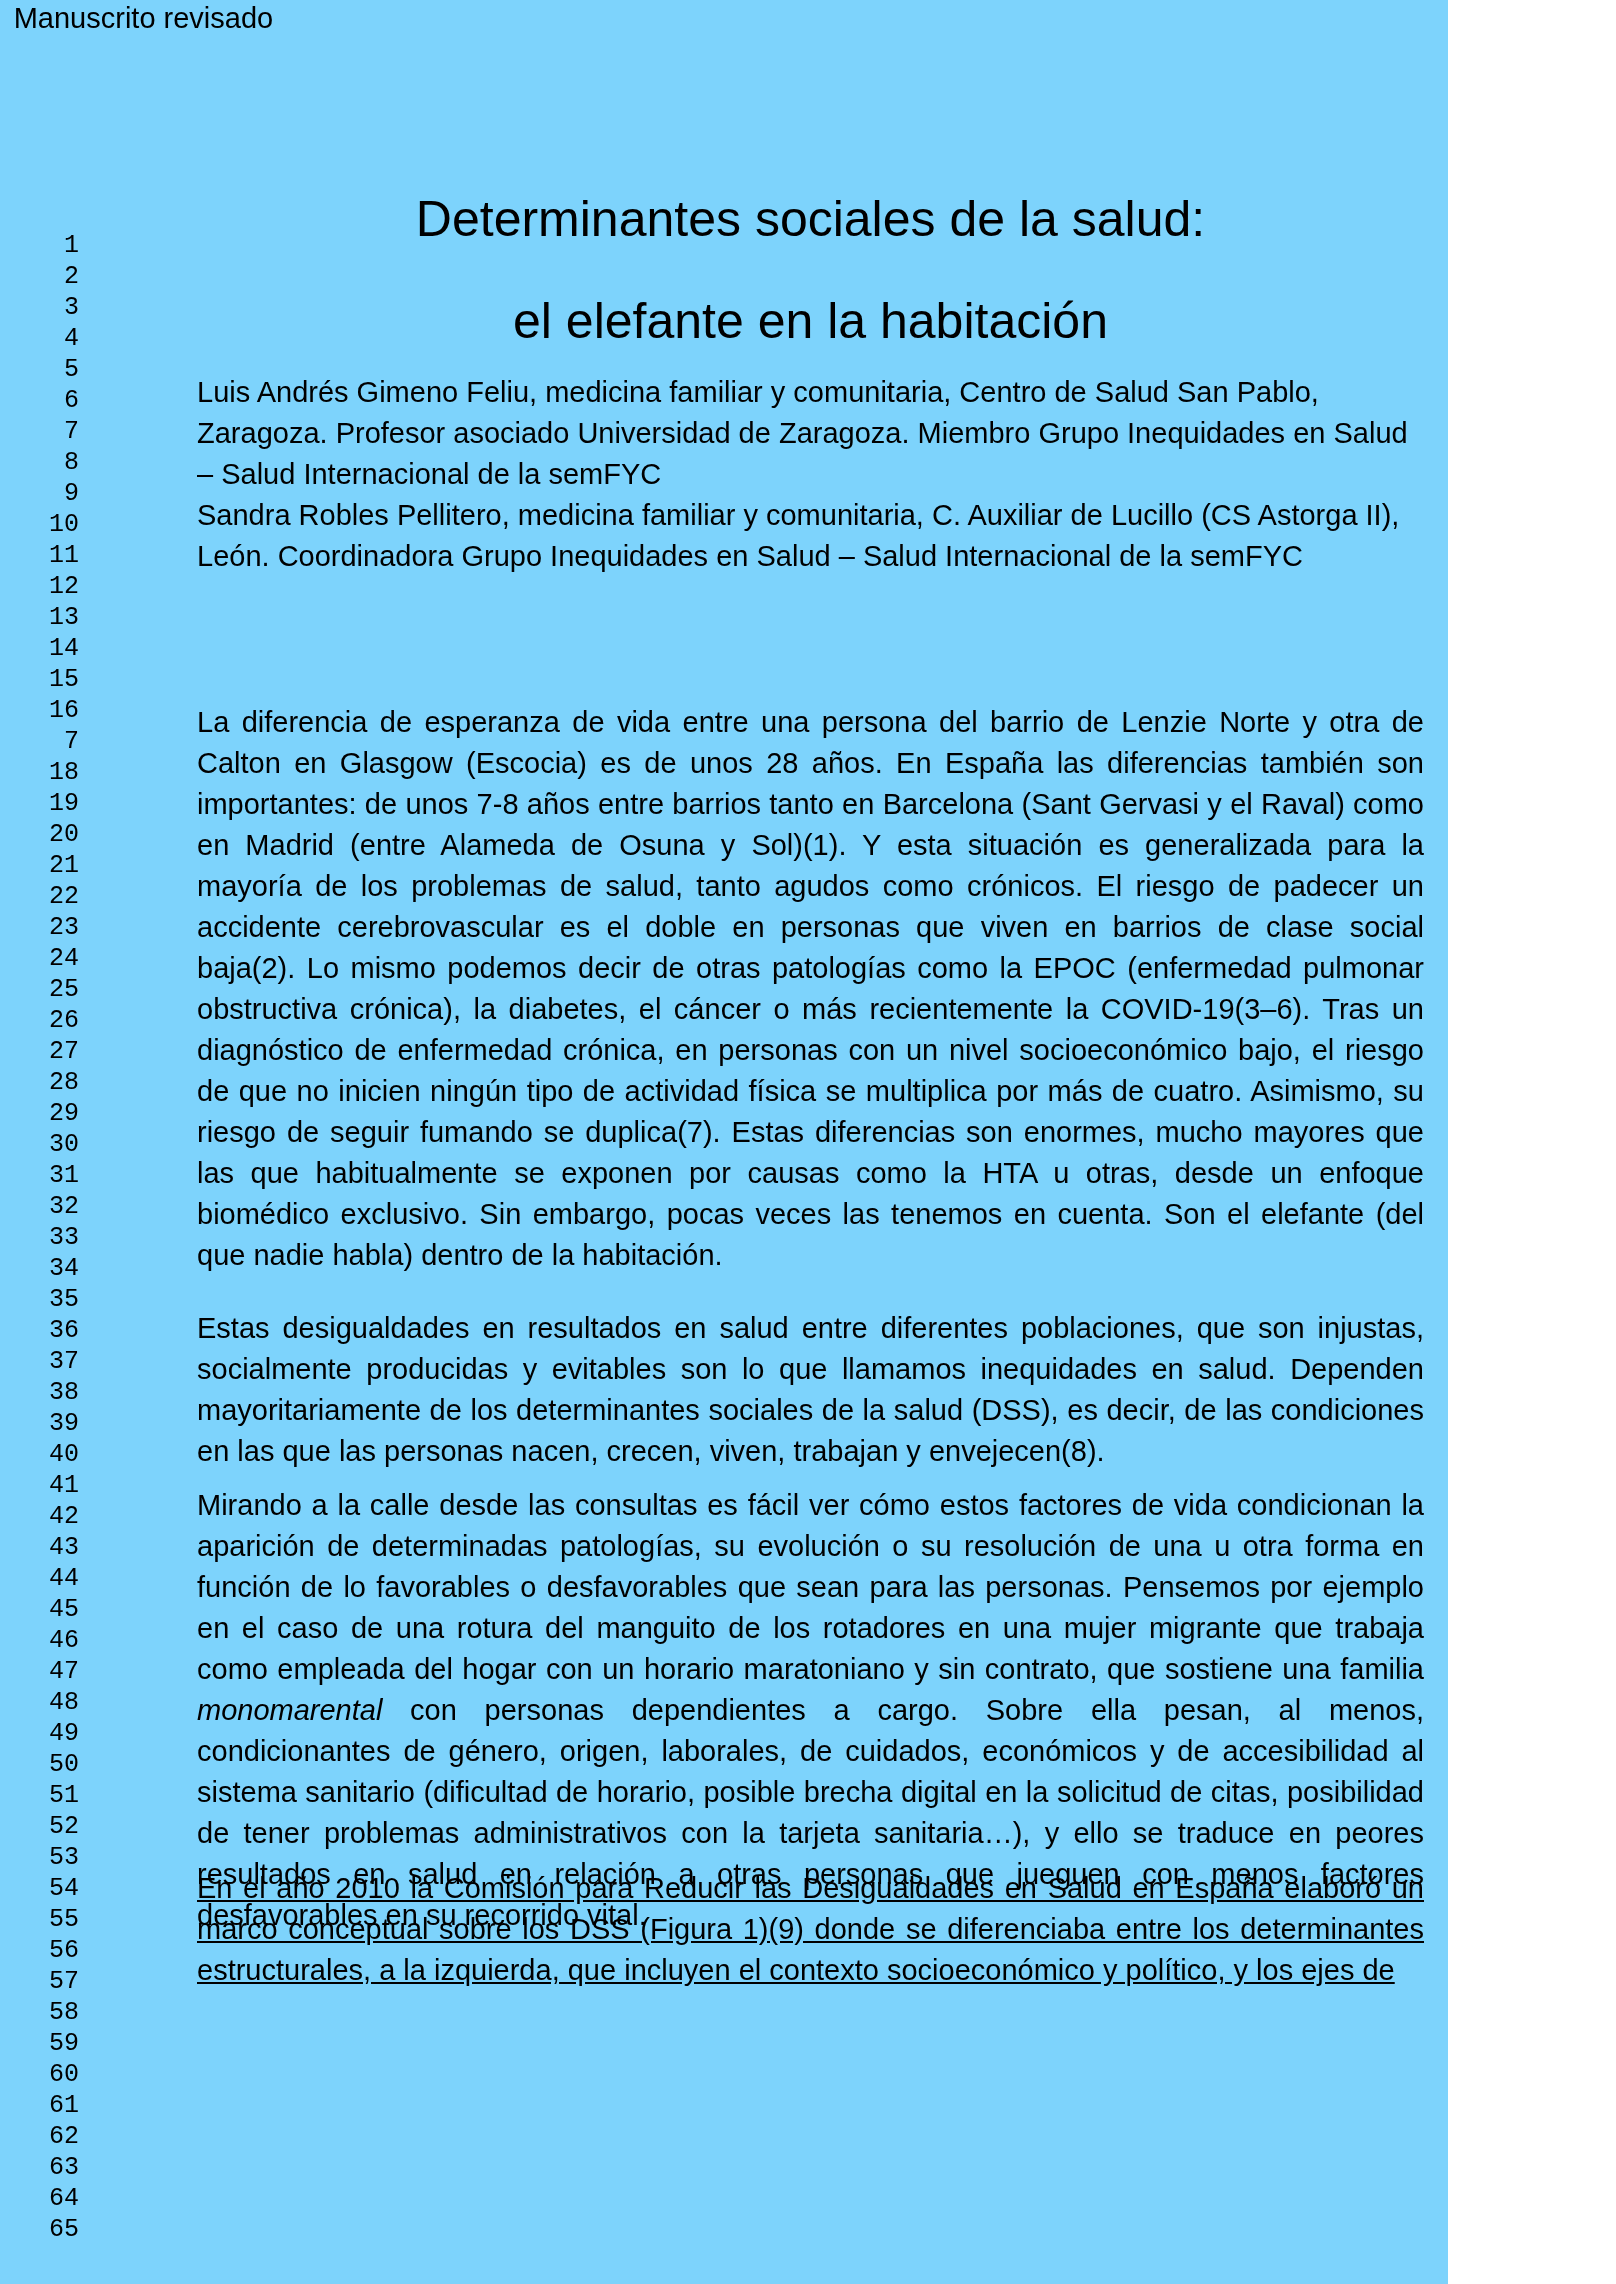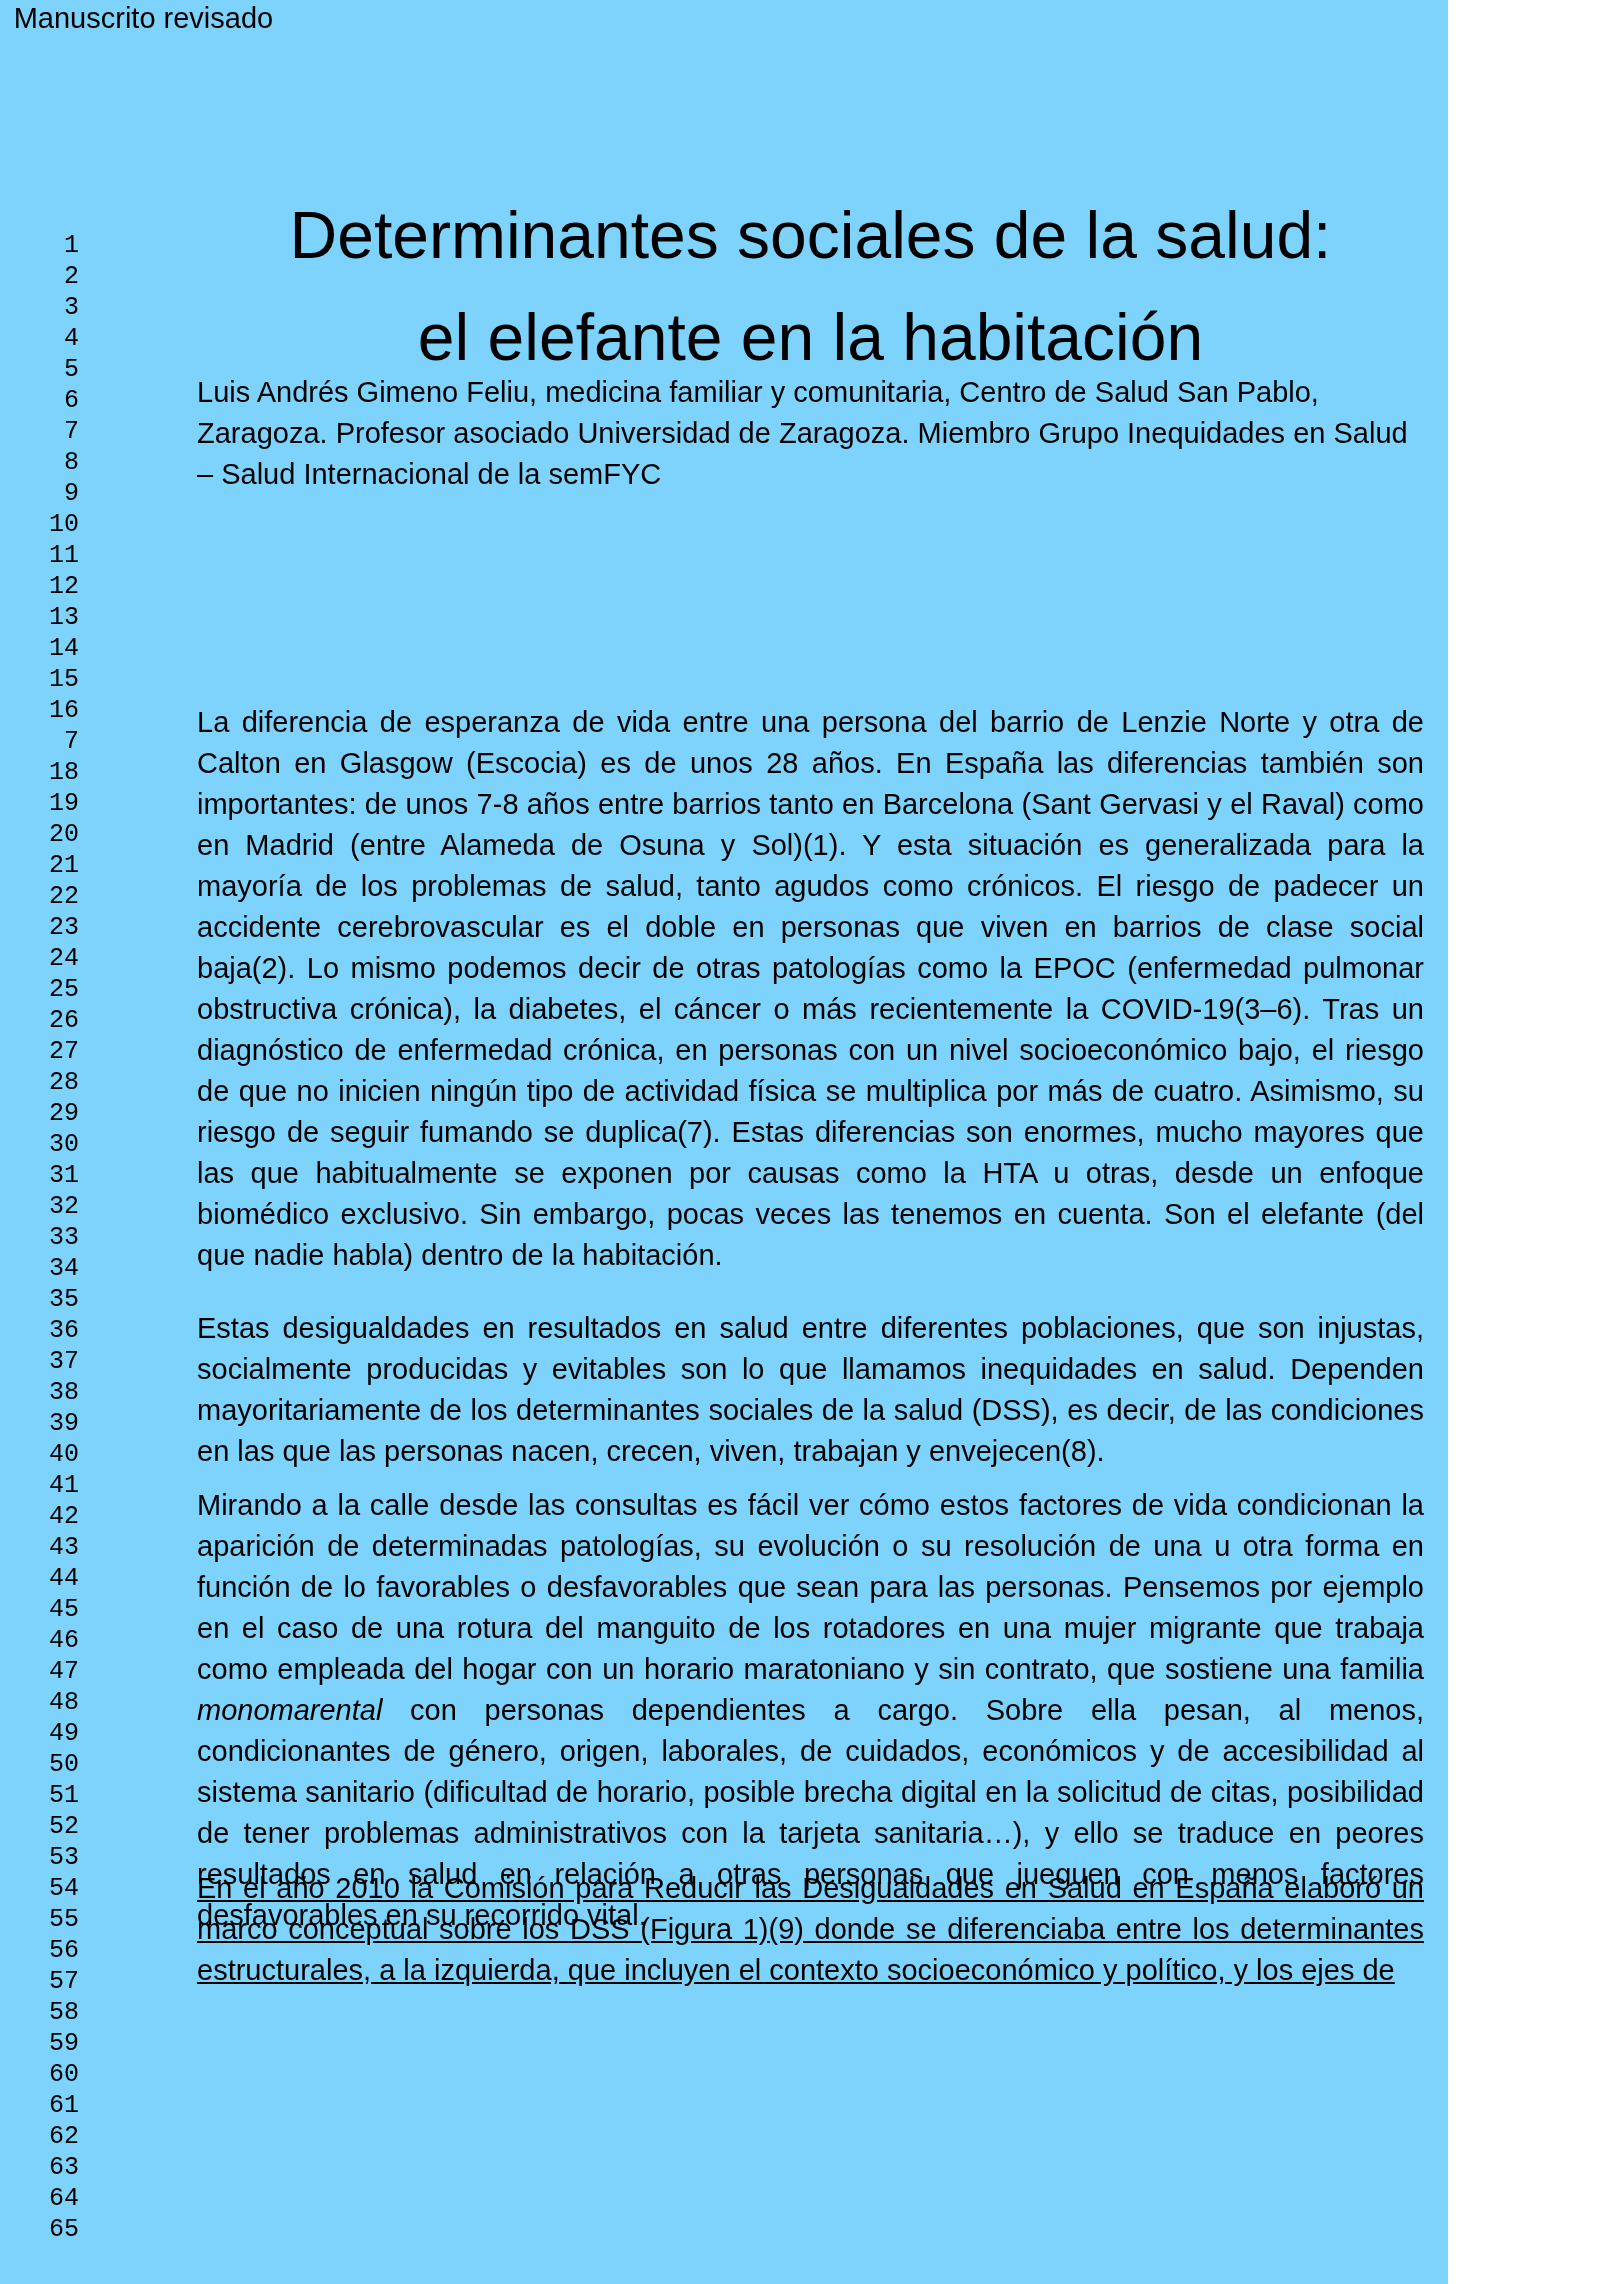--- a/index.html
+++ b/index.html
@@ -31,23 +31,23 @@
     line-height: 31px;
     color: #000000;
   }
   .gutter .line-number { height: 31px; }
   .block {
     position: absolute;
     left: 197px;
     width: 1227px;
   }
   .doc-title {
-    top: 184px;
+    top: 168px;
     text-align: center;
-    font-size: 66px;
+    font-size: 50px;
     line-height: 102px;
     font-weight: 400;
   }
   .byline {
     top: 372px;
     font-size: 29px;
     line-height: 41px;
     text-align: left;
   }
   .para {
@@ -136,20 +136,21 @@
       <div class="line-number">65</div>
     </div>
 
   <div class="block doc-title">
     <div>Determinantes sociales de la salud:</div>
     <div>el elefante en la habitación</div>
   </div>
 
   <div class="block byline">
     <div>Luis Andrés Gimeno Feliu, medicina familiar y comunitaria, Centro de Salud San Pablo, Zaragoza. Profesor asociado Universidad de Zaragoza. Miembro Grupo Inequidades en Salud – Salud Internacional de la semFYC</div>
+    <div>Sandra Robles Pellitero, medicina familiar y comunitaria, C. Auxiliar de Lucillo (CS Astorga II), León. Coordinadora Grupo Inequidades en Salud – Salud Internacional de la semFYC</div>
   </div>
 
   <div class="block para" id="para-1">La diferencia de esperanza de vida entre una persona del barrio de Lenzie Norte y otra de Calton en Glasgow (Escocia) es de unos 28 años. En España las diferencias también son importantes: de unos 7-8 años entre barrios tanto en Barcelona (Sant Gervasi y el Raval) como en Madrid (entre Alameda de Osuna y Sol)(1). Y esta situación es generalizada para la mayoría de los problemas de salud, tanto agudos como crónicos. El riesgo de padecer un accidente cerebrovascular es el doble en personas que viven en barrios de clase social baja(2). Lo mismo podemos decir de otras patologías como la EPOC (enfermedad pulmonar obstructiva crónica), la diabetes, el cáncer o más recientemente la COVID-19(3–6). Tras un diagnóstico de enfermedad crónica, en personas con un nivel socioeconómico bajo, el riesgo de que no inicien ningún tipo de actividad física se multiplica por más de cuatro. Asimismo, su riesgo de seguir fumando se duplica(7). Estas diferencias son enormes, mucho mayores que las que habitualmente se exponen por causas como la HTA u otras, desde un enfoque biomédico exclusivo. Sin embargo, pocas veces las tenemos en cuenta. Son el elefante (del que nadie habla) dentro de la habitación.</div>
 
   <div class="block para" id="para-2">Estas desigualdades en resultados en salud entre diferentes poblaciones, que son injustas, socialmente producidas y evitables son lo que llamamos inequidades en salud. Dependen mayoritariamente de los determinantes sociales de la salud (DSS), es decir, de las condiciones en las que las personas nacen, crecen, viven, trabajan y envejecen(8).</div>
 
   <div class="block para" id="para-3"><span>Mirando a la calle desde las consultas es fácil ver cómo estos factores de vida condicionan la aparición de determinadas patologías, su evolución o su resolución de una u otra forma en función de lo favorables o desfavorables que sean para las personas. Pensemos por ejemplo en el caso de una rotura del manguito de los rotadores en una mujer migrante que trabaja como empleada del hogar con un horario maratoniano y sin contrato, que sostiene una familia </span><span class="italic">monomarental</span><span> con personas dependientes a cargo. Sobre ella pesan, al menos, condicionantes de género, origen, laborales, de cuidados, económicos y de accesibilidad al sistema sanitario (dificultad de horario, posible brecha digital en la solicitud de citas, posibilidad de tener problemas administrativos con la tarjeta sanitaria…), y ello se traduce en peores resultados en salud en relación a otras personas que jueguen con menos factores desfavorables en su recorrido vital.</span></div>
 
   <div class="block para" id="para-4">En el año 2010 la Comisión para Reducir las Desigualdades en Salud en España elaboró un marco conceptual sobre los DSS (Figura 1)(9) donde se diferenciaba entre los determinantes estructurales, a la izquierda, que incluyen el contexto socioeconómico y político, y los ejes de</div>
 

